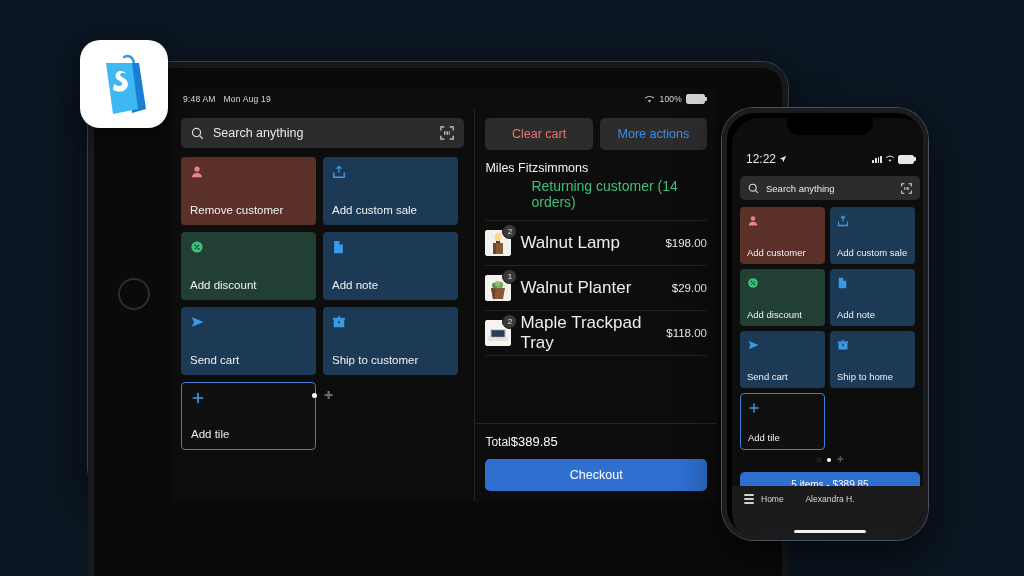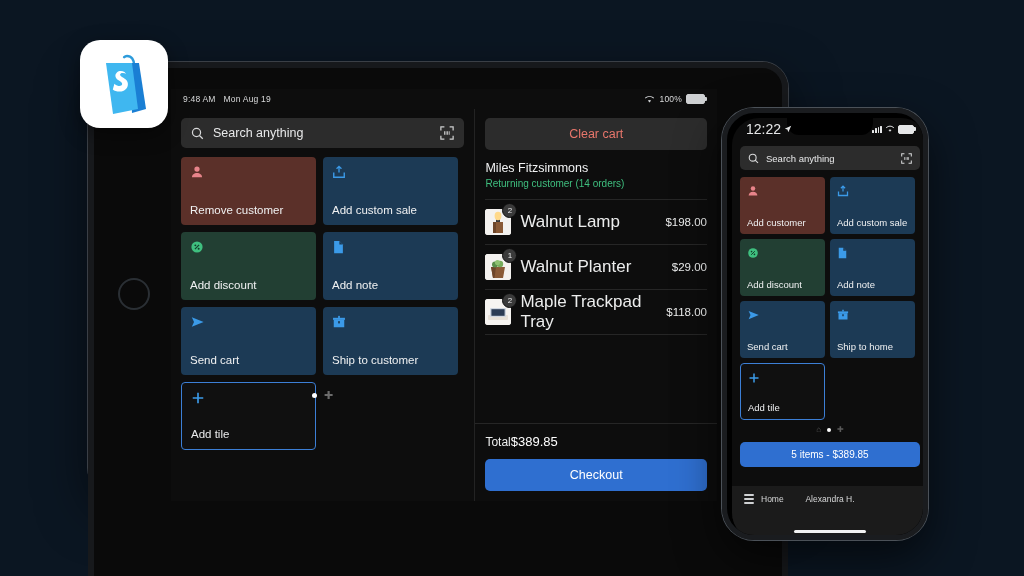--- a/index.html
+++ b/index.html
@@ -83,21 +83,21 @@
   
   .cart-actions{display:flex;gap:7px;padding:9px 10px 0 10px;}
   .cart-btn{
     flex:1;height:32px;background:#2c2c2c;border-radius:5px;display:flex;
     align-items:center;justify-content:center;font-size:12.5px;
   }
   .btn-clear{color:#e8766b;}
   .btn-more{color:#3b8fe8;}
   .cust{padding:11px 10px 0 10px;}
   .cust-name{font-size:12.5px;color:#f1f2f3;}
-  .cust-sub{font-size:10px;color:#3fbf7f;margin-top:3px;}
+  .cust-sub{font-size:14px;color:#3fbf7f;margin-top:3px;margin-left:46px;}
   .cart-lines{margin:10px 10px 0 10px;border-top:1px solid #262626;}
   .line{
     display:flex;align-items:center;gap:9px;height:44px;border-bottom:1px solid #262626;
   }
   .thumb{
     width:26px;height:26px;border-radius:3px;position:relative;flex:none;background:#fff;
     overflow:visible;
   }
   .thumb .art{position:absolute;inset:0;border-radius:3px;overflow:hidden;}
   .qty{
@@ -134,21 +134,21 @@
   .phone-screen{
     position:absolute;left:5px;top:5px;width:196px;height:422px;border-radius:27px;
     background:#0d0d0d;overflow:hidden;
   }
   .notch{
     position:absolute;left:50%;transform:translateX(-50%);top:0;width:86px;height:17px;
     background:#000;border-radius:0 0 12px 12px;z-index:4;
   }
   .p-status{
     height:22px;display:flex;align-items:center;justify-content:space-between;
-    padding:0 14px;color:#e6e7e8;font-size:14px;position:relative;z-index:5;
+    padding:0 14px;color:#e6e7e8;font-size:12px;position:relative;z-index:5;margin-top:30px;
   }
   .p-status .right{display:flex;gap:3px;align-items:center;}
   .bars{display:inline-flex;align-items:flex-end;gap:1px;height:7px;}
   .bars i{display:block;width:1.7px;background:#e6e7e8;border-radius:.5px;}
   .bars i:nth-child(1){height:3px}.bars i:nth-child(2){height:4.4px}
   .bars i:nth-child(3){height:5.7px}.bars i:nth-child(4){height:7px}
   .pbatt{display:inline-block;width:14px;height:7px;border:1px solid #e6e7e8;border-radius:2px;background:#e6e7e8;position:relative;}
   .pbatt:after{content:"";position:absolute;right:-2.5px;top:1.8px;width:1.6px;height:3.4px;background:#e6e7e8;border-radius:0 1px 1px 0;}
 
   .p-search{
@@ -315,20 +315,21 @@
             <div class="dots">
               <span class="dot"></span>
               <span class="dot-plus">✚</span>
             </div>
           </div>
 
           <div class="t-right">
 
             <div class="cart-actions">
               <div class="cart-btn btn-clear">Clear cart</div>
+              <div class="cart-btn btn-more">More actions</div>
             </div>
 
             <div class="cust">
               <div class="cust-name">Miles Fitzsimmons</div>
               <div class="cust-sub">Returning customer (14 orders)</div>
             </div>
 
             <div class="cart-lines">
 
               <div class="line">

